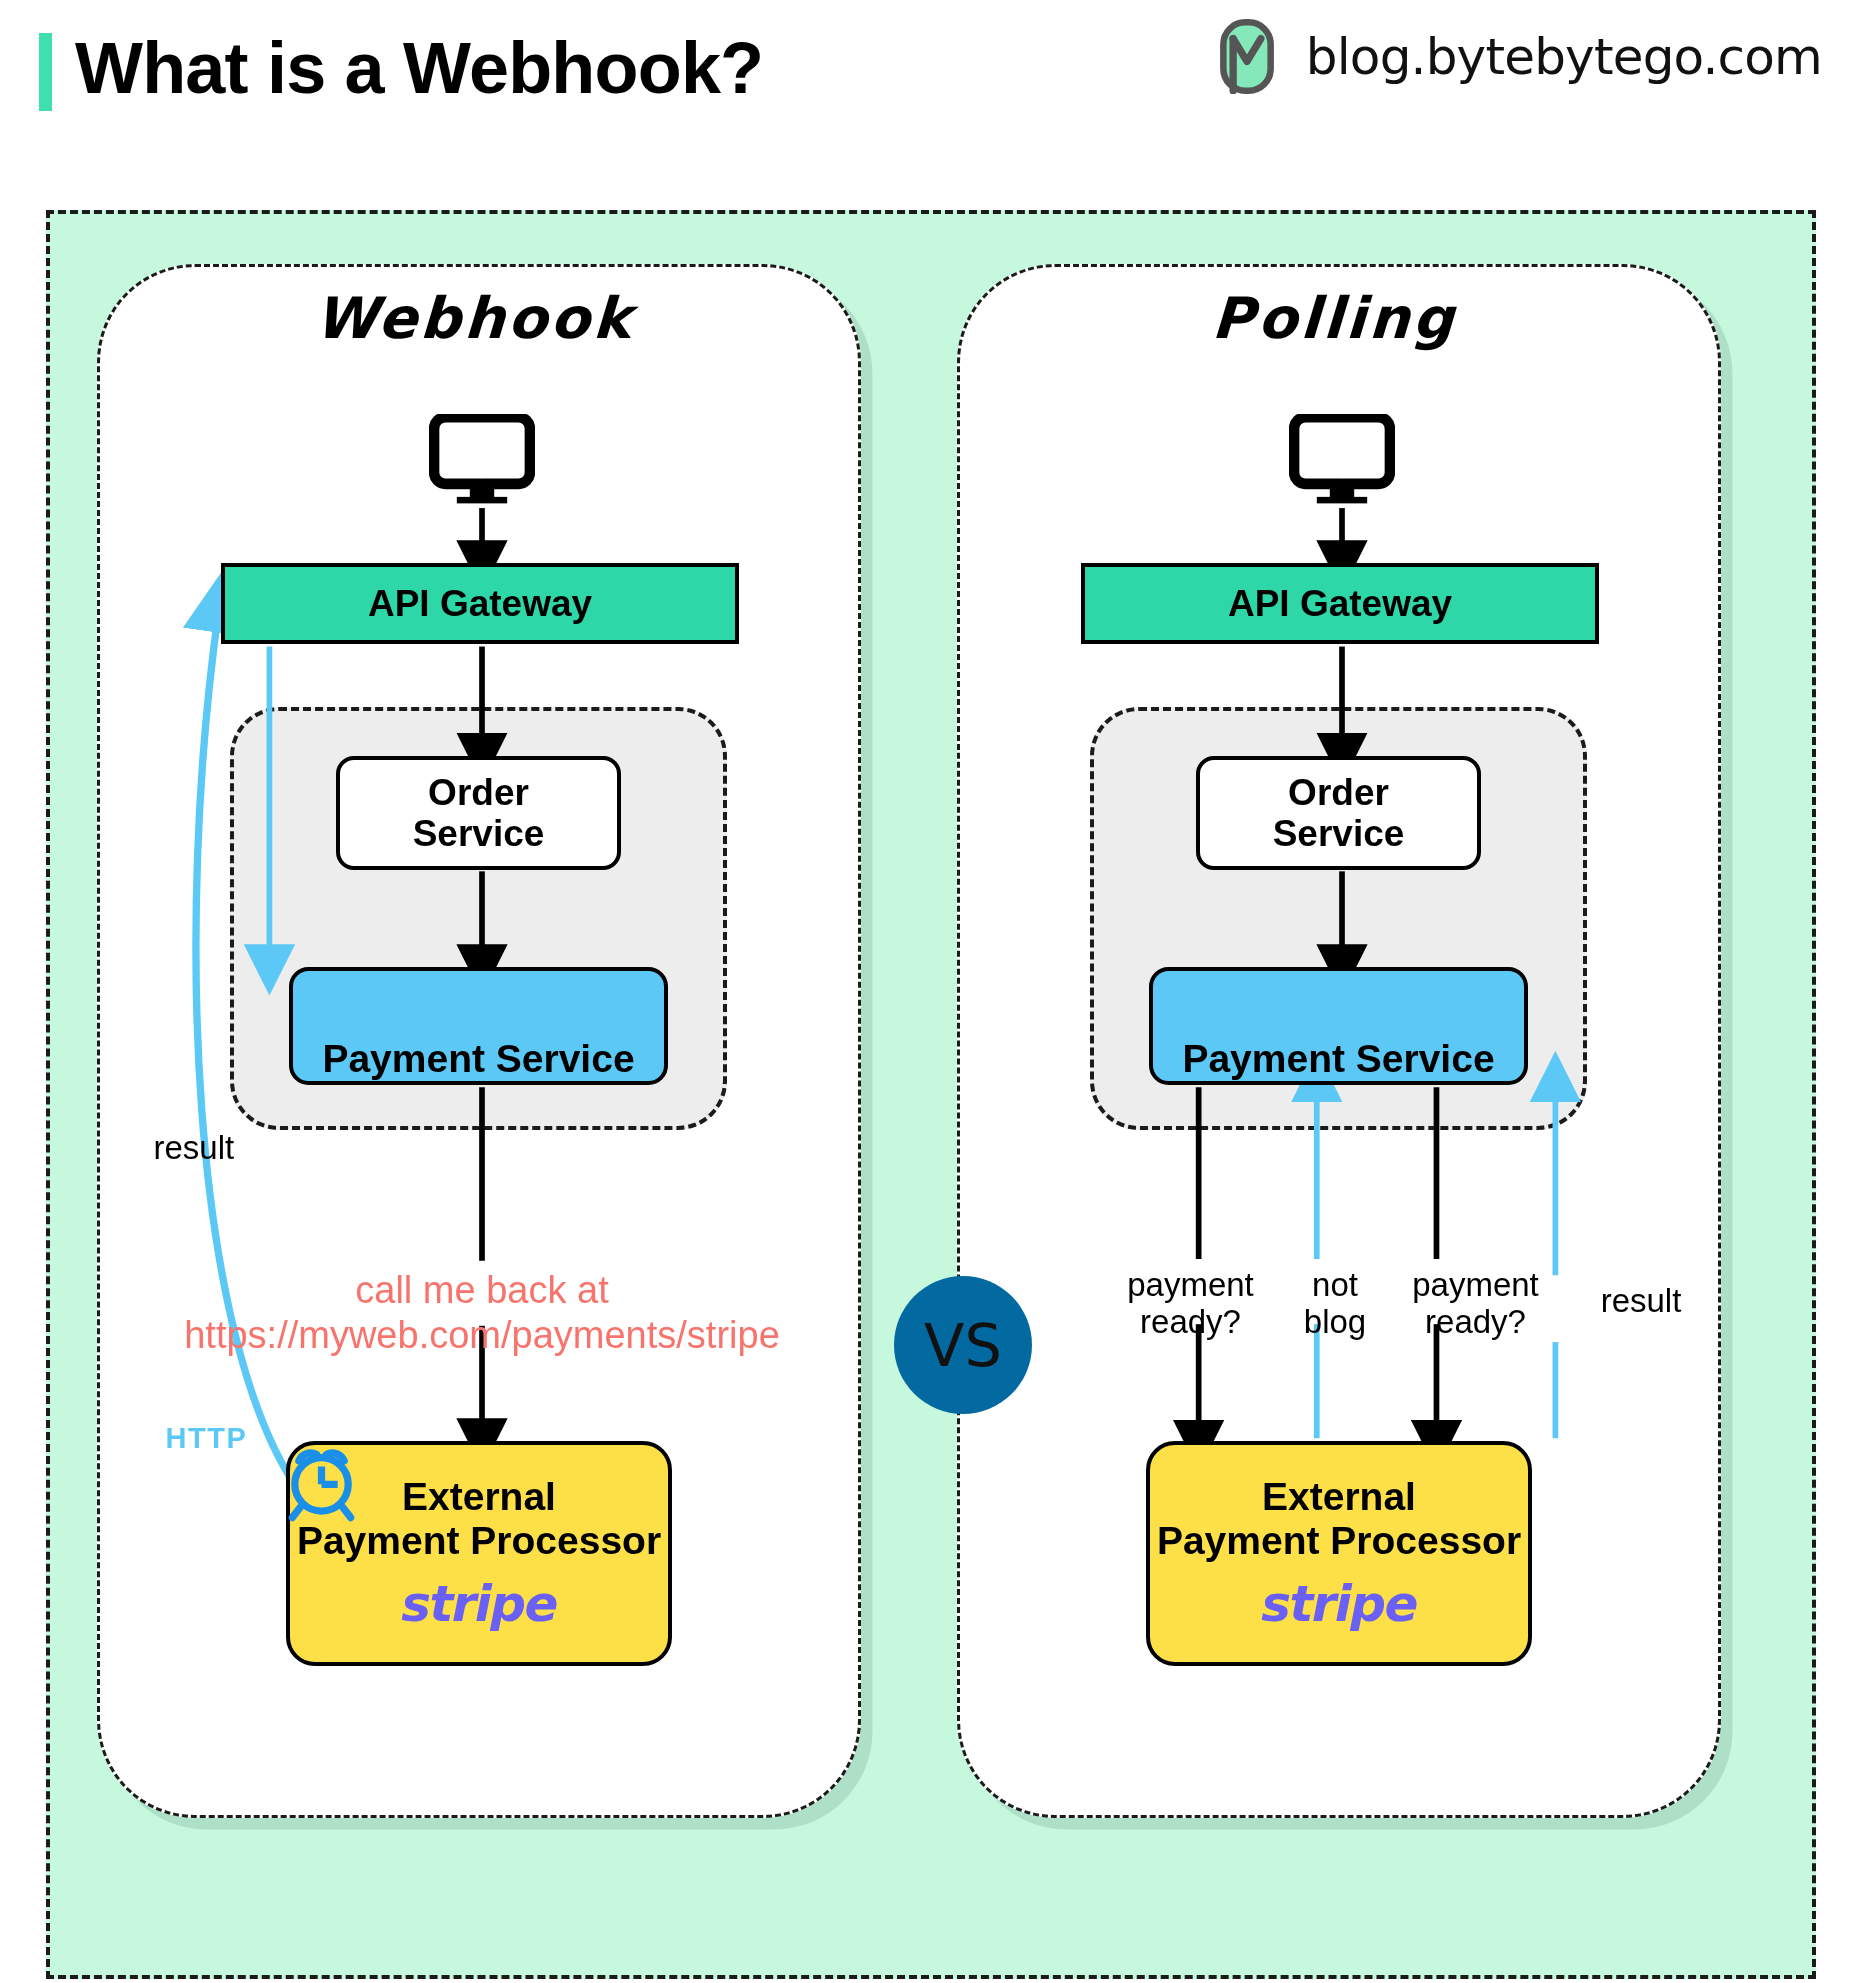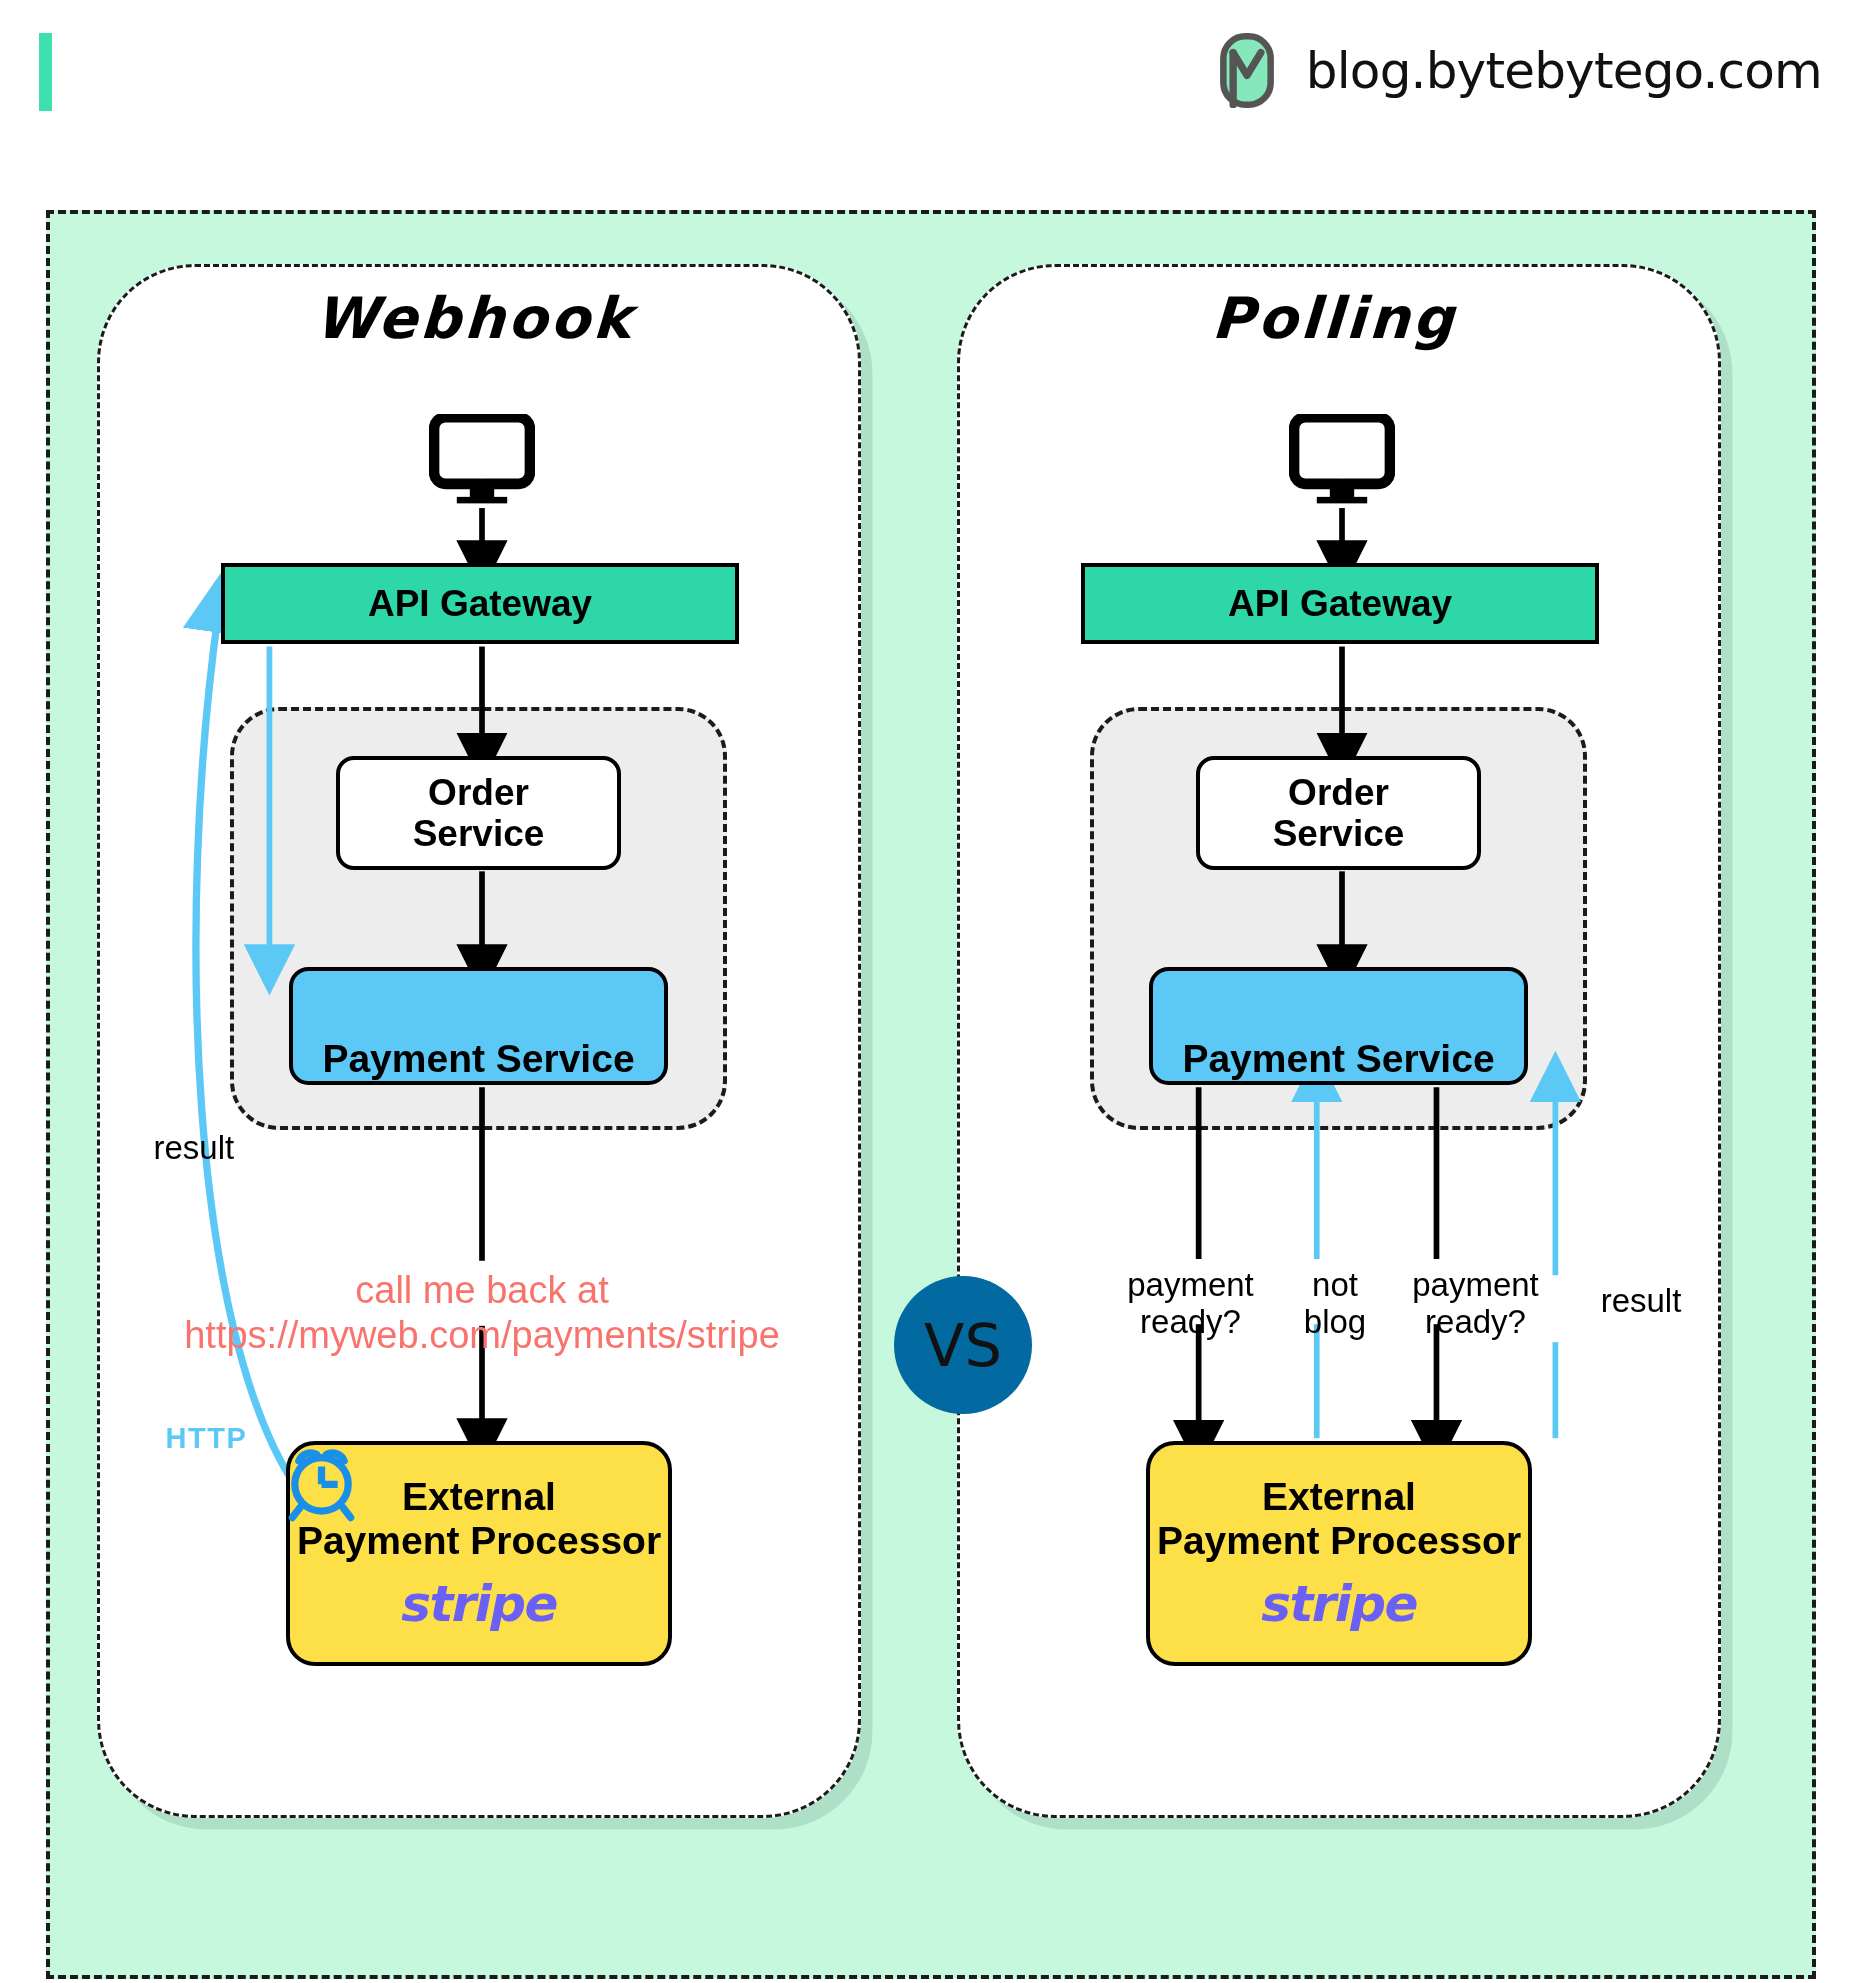--- a/index.html
+++ b/index.html
@@ -7,21 +7,21 @@
        font-family:"Liberation Sans","DejaVu Sans",sans-serif;
        overflow:hidden;}
 
   
   #header{position:absolute;left:0;top:0;width:1861px;height:130px;}
   #title-accent{position:absolute;left:39px;top:33px;width:13px;height:78px;
                 background:#3ee0b0;}
   #page-title{position:absolute;left:75px;top:23px;
               font-size:72px;font-weight:bold;color:#000;letter-spacing:-0.8px;
               white-space:nowrap;line-height:90px;}
-  #brand{position:absolute;right:39px;top:30px;height:81px;
+  #brand{position:absolute;right:39px;top:16px;height:81px;
          display:flex;align-items:center;gap:32px;}
   #brand-logo{width:54px;height:75px;position:relative;}
   #brand-text{font-size:50px;color:#111;white-space:nowrap;
               font-family:"DejaVu Sans",sans-serif;letter-spacing:-0.8px;}
 
   
   #diagram{position:absolute;left:46px;top:210px;width:1770px;height:1769px;
            background:#c6f8de;border:4.1px dashed #1b1b1b;box-sizing:border-box;}
 
   
@@ -71,20 +71,21 @@
        text-align:center;z-index:30;}
   .lbl-red{color:#f8736c;font-size:38px;white-space:nowrap;}
   .lbl-http{color:#5bc8f5;font-size:29px;font-weight:bold;letter-spacing:1.6px;}
   .clock-icon{position:absolute;width:81px;height:85px;z-index:30;}
 </style>
 </head>
 <body>
 
 <div id="header">
   <div id="title-accent"></div>
+  <div id="page-title">What is a Webhook?</div>
 
   <div id="brand">
     <div id="brand-logo">
       <svg width="54" height="75" viewBox="0 0 66 92">
         <rect x="4" y="4" width="58" height="84" rx="27" ry="27" fill="#84e8bb" stroke="#555" stroke-width="8"></rect>
         <path d="M16 24 L33 52 L50 24" fill="none" stroke="#555" stroke-width="9" stroke-linecap="round" stroke-linejoin="round"></path>
         <path d="M16 24 L16 88" fill="none" stroke="#555" stroke-width="9" stroke-linecap="round"></path>
       </svg>
     </div>
     <div id="brand-text">blog.bytebytego.com</div>

